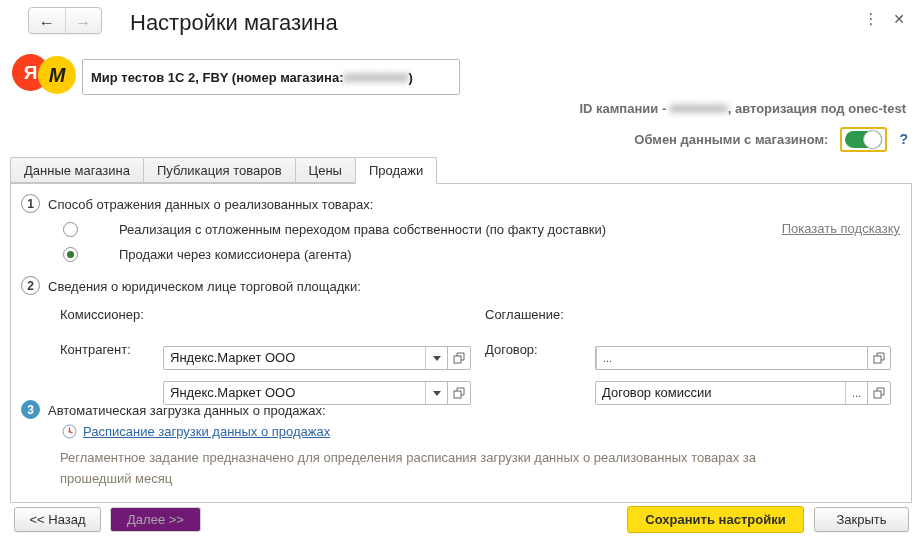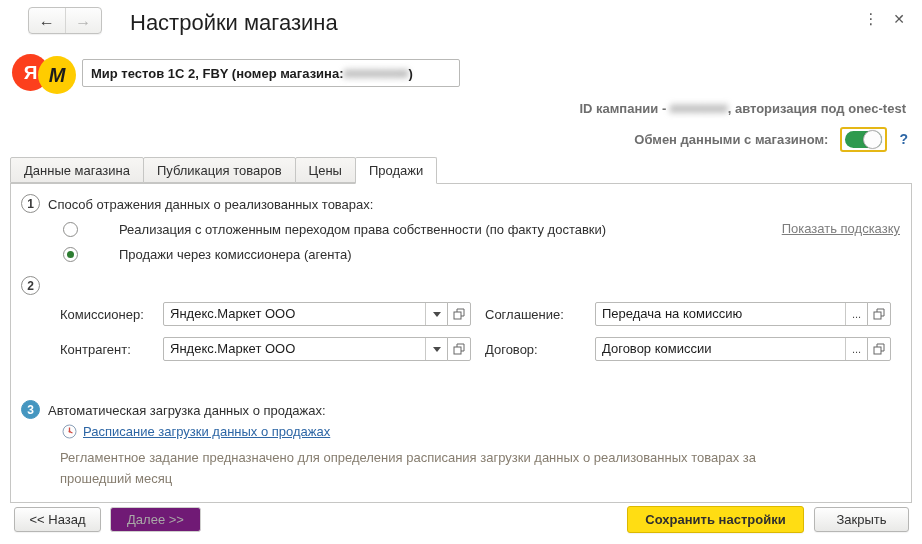--- a/index.html
+++ b/index.html
@@ -25,21 +25,21 @@
   .close-btn { position:absolute; left:886px; top:6px; width:26px; height:26px;
     display:flex; align-items:center; justify-content:center; color:#5a5a5a; font-size:14px; cursor:pointer; }
 
   
   .logo-circle { position:absolute; border-radius:50%; display:flex; align-items:center; justify-content:center; }
   .logo-ya { left:12px; top:54px; width:37px; height:37px; background:#fc3f1d; color:#fff;
     font-weight:bold; font-size:19px; z-index:1; }
   .logo-market { left:38px; top:56px; width:38px; height:38px; background:#ffcc00; color:#1b1b1b;
     font-weight:bold; font-size:20px; font-style:italic; z-index:2; }
 
-  .store-field { position:absolute; left:82px; top:59px; width:378px; height:28px;
+  .store-field { position:absolute; left:82px; top:59px; width:378px; height:36px;
     border:1px solid #b9b9b7; border-radius:2px; background:#fff;
     display:flex; align-items:center; padding:0 8px; font-weight:bold; color:#1c1c1c; white-space:nowrap; overflow:hidden; }
 
   .blurred { filter:blur(3px); color:#777; }
 
   .campaign-line { position:absolute; right:16px; top:101px; text-align:right;
     font-weight:bold; color:#6e6e6e; white-space:nowrap; }
 
   .exchange-row { position:absolute; right:14px; top:124px; height:30px;
     display:flex; align-items:center; gap:12px; }
@@ -71,21 +71,21 @@
     border:1px solid #8e8e8c; background:#fff; cursor:pointer; }
   .radio.selected::after { content:""; position:absolute; left:3px; top:3px; width:7px; height:7px;
     border-radius:50%; background:#2e7d32; }
   .radio-label { position:absolute; color:#2f2f2f; cursor:pointer;margin-left:34px; }
 
   .hint-link { position:absolute; right:22px; top:221px; color:#7d7d7d;
     text-decoration:underline; cursor:pointer; }
 
   
   .fld-label { position:absolute; color:#2f2f2f; }
-  .fld-group { position:absolute; display:flex; height:24px; }
+  .fld-group { position:absolute; display:flex; height:24px;margin-top:44px; }
   .fld-box { flex:1; display:flex; border:1px solid #b9b9b7; border-radius:2px 0 0 2px; background:#fff; }
   .fld-text { flex:1; padding:3px 6px; white-space:nowrap; overflow:hidden; color:#1c1c1c; }
   .fld-btn { width:22px; display:flex; align-items:center; justify-content:center;
     border-left:1px solid #c9c9c7; color:#4a4a4a; cursor:pointer; font-size:11px; }
   .arrow-down { width:0; height:0; border-left:4px solid transparent; border-right:4px solid transparent;
     border-top:5px solid #4a4a4a; }
   .open-btn { width:24px; height:24px; margin-left:-1px; border:1px solid #b9b9b7;
     border-radius:0 2px 2px 0; background:#fff; display:flex; align-items:center; justify-content:center; cursor:pointer; }
 
   .note-text { position:absolute; color:#867d6f; }
@@ -161,41 +161,41 @@
   <div class="step-title" style="left:48px; top:197px;">Способ отражения данных о реализованных товарах:</div>
 
   <div class="radio" style="left:63px; top:222px;"></div>
   <div class="radio-label" style="left:85px; top:222px;">Реализация с отложенным переходом права собственности (по факту доставки)</div>
   <div class="hint-link">Показать подсказку</div>
 
   <div class="radio selected" style="left:63px; top:247px;"></div>
   <div class="radio-label" style="left:85px; top:247px;">Продажи через комиссионера (агента)</div>
 
   <div class="step-badge" style="left:21px; top:276px;">2</div>
+  <div class="step-title" style="left:48px; top:279px;">Сведения о юридическом лице торговой площадки:</div>
 
   <div class="fld-label" style="left:60px; top:307px;">Комиссионер:</div>
   <div class="fld-group" style="left:163px; top:302px; width:308px;">
     <div class="fld-box">
       <div class="fld-text">Яндекс.Маркет ООО</div>
       <div class="fld-btn">
           <span class="arrow-down"></span>
         </div>
     </div>
     <div class="open-btn">
       <svg width="12" height="12" viewBox="0 0 12 12">
           <rect x="1" y="4" width="7" height="7" fill="#fff" stroke="#666"></rect>
           <path d="M4 4 V1 H11 V8 H8" fill="none" stroke="#666"></path>
         </svg>
     </div>
   </div>
 
   <div class="fld-label" style="left:485px; top:307px;">Соглашение:</div>
   <div class="fld-group" style="left:595px; top:302px; width:296px;">
     <div class="fld-box">
-      <div class="fld-text">Передача на комиссию</div>
       <div class="fld-btn">...</div>
     </div>
     <div class="open-btn">
       <svg width="12" height="12" viewBox="0 0 12 12">
           <rect x="1" y="4" width="7" height="7" fill="#fff" stroke="#666"></rect>
           <path d="M4 4 V1 H11 V8 H8" fill="none" stroke="#666"></path>
         </svg>
     </div>
   </div>
 

